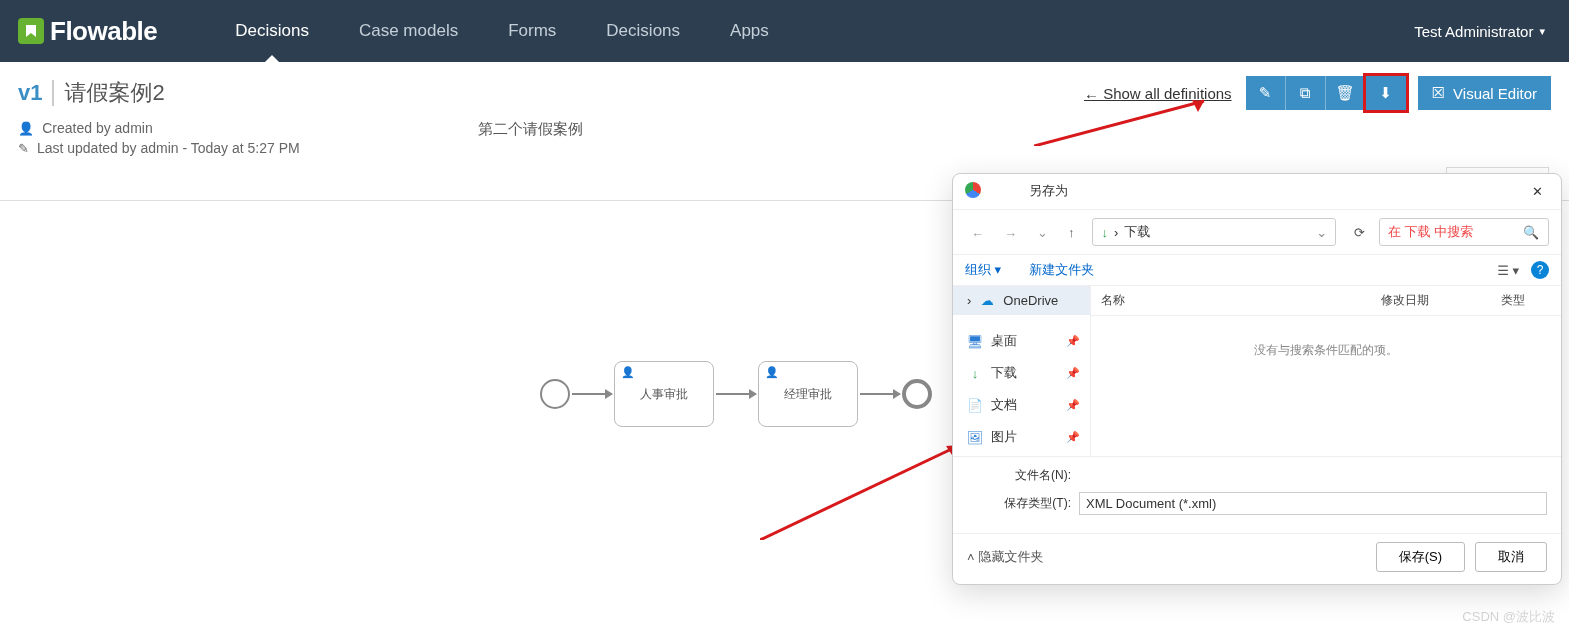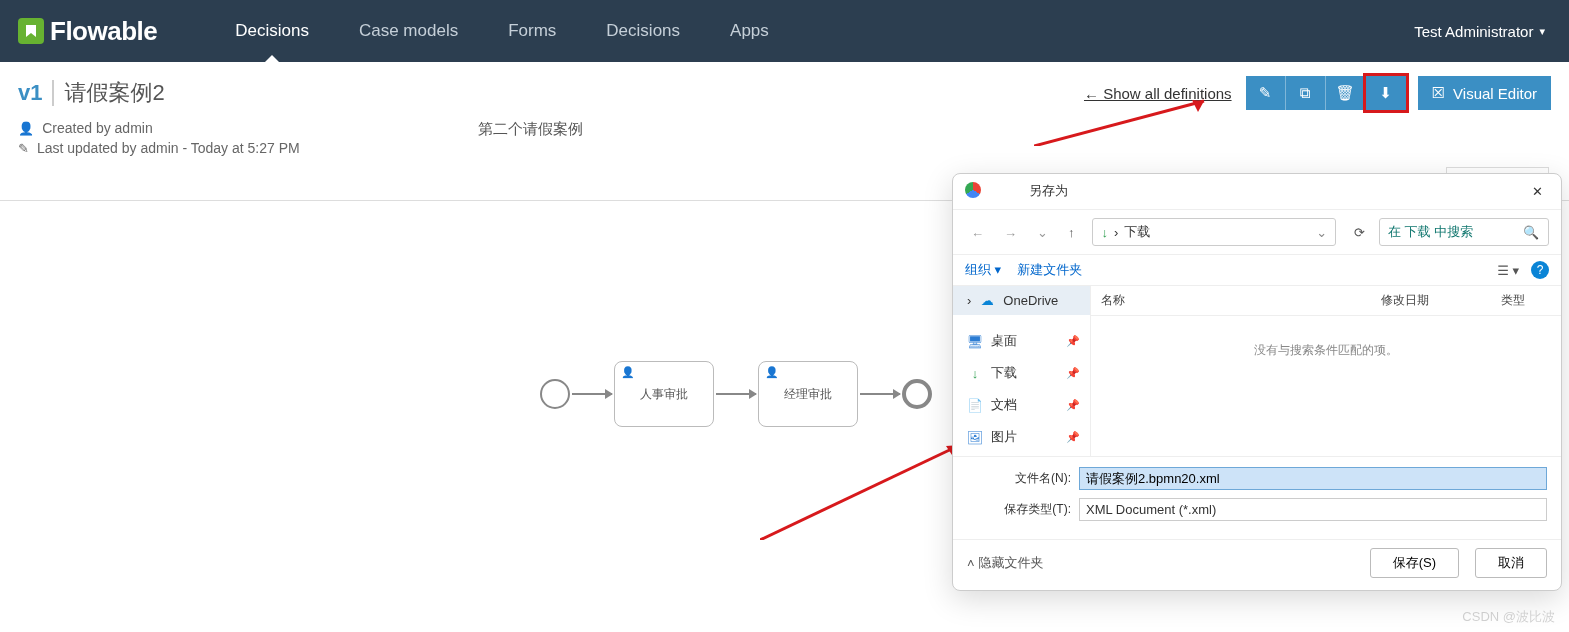--- a/index.html
+++ b/index.html
@@ -61,22 +61,22 @@
 .dlg-title { display:flex; padding:8px 12px; border-bottom:1px solid #eee;gap:40px;}
 .dlg-title .chrome { width:16px; height:16px; border-radius:50%; background:conic-gradient(#ea4335 0 120deg,#4285f4 120deg 240deg,#34a853 240deg 360deg); margin-right:8px;}
 .dlg-title .ttxt { flex:1;}
 .dlg-close { cursor:pointer; padding:2px 6px;}
 .dlg-nav { display:flex; align-items:center; padding:8px 12px; gap:8px; border-bottom:1px solid #eee;}
 .nav-arrow { color:#999; padding:4px 6px; cursor:pointer;}
 .nav-up { color:#555; padding:4px 6px; cursor:pointer;}
 .path-box { flex:1; border:1px solid #ccc; border-radius:3px; padding:4px 8px; display:flex; align-items:center; gap:6px; margin:0 4px;}
 .path-box .dl-icon { color:#2e9e4f; font-weight:bold;}
 .refresh { padding:4px 6px; cursor:pointer; color:#555;}
-.search-box { border:1px solid #ccc; border-radius:3px; padding:4px 8px; width:170px; display:flex; align-items:center; justify-content:space-between; color:#0f766e;}
-.dlg-toolbar { display:flex; align-items:center; padding:6px 12px; border-bottom:1px solid #eee; gap:16px;}
+.search-box { border:1px solid #ccc; border-radius:3px; padding:4px 8px; width:170px; display:flex; align-items:center; justify-content:space-between; color:#ef4444;}
+.dlg-toolbar { display:flex; align-items:center; padding:6px 12px; border-bottom:1px solid #eee; gap:28px;}
 .tb-link { color:#0066cc; cursor:pointer;}
 .tb-right { margin-left:auto; display:flex; align-items:center; gap:12px; color:#555;}
 .tb-view { cursor:pointer;}
 .tb-help { width:18px; height:18px; border-radius:50%; background:#0a84d6; color:#fff; display:flex; align-items:center; justify-content:center; font-size:12px; cursor:pointer;}
 .dlg-body { display:flex; height:170px;}
 .dlg-side { width:138px; border-right:1px solid #eee; overflow-y:auto;}
 .side-item { padding:7px 10px 7px 14px; display:flex; align-items:center; gap:8px; cursor:pointer; color:#333; position:relative;}
 .side-item.sel { background:#e7eef5;}
 .side-item .pin { margin-left:auto; color:#aaa; font-size:11px;}
 .side-item .si-icon { width:16px; display:inline-flex; justify-content:center;}
@@ -87,21 +87,21 @@
 .lh-type { width:50px;}
 .list-empty { text-align:center; color:#888; padding:26px 0; font-size:12px;}
 .dlg-fields { padding:10px 14px; border-top:1px solid #eee;}
 .fld-row { display:flex; align-items:center; margin-bottom:8px; gap:8px;}
 .fld-label { width:104px; text-align:right; font-size:12px;}
 .fld-input { flex:1; border:1px solid #6ea8d8; padding:3px 6px; font-size:13px; background:#fff;}
 .fld-input.sel { background:#cde3f8; color:#000;}
 .fld-select { flex:1; border:1px solid #ccc; padding:3px 6px; font-size:13px; background:#fff;}
 .dlg-footer { display:flex; align-items:center; padding:8px 14px 12px 14px; border-top:1px solid #eee;}
 .hide-folders { color:#555; cursor:pointer; display:flex; align-items:center; gap:4px;}
-.dlg-btns { margin-left:auto; display:flex; gap:16px;}
+.dlg-btns { margin-left:auto; display:flex; gap:10px;}
 .dlg-btn { border:1px solid #bbb; background:#fff; padding:5px 22px; border-radius:3px; cursor:pointer; font-size:13px;}
 
 .watermark { position:absolute; right:14px; bottom:6px; color:rgba(0,0,0,0.18); font-size:13px;}
 </style>
 </head>
 <body>
 
 <div class="navbar">
   <div class="logo">
     <span class="logo-icon">
@@ -267,21 +267,20 @@
         <span class="lh-name">名称</span>
         <span class="lh-date">修改日期</span>
         <span class="lh-type">类型</span>
       </div>
       <div class="list-empty">没有与搜索条件匹配的项。</div>
     </div>
   </div>
   <div class="dlg-fields">
     <div class="fld-row">
       <span class="fld-label">文件名(N):</span>
-      <input class="fld-input sel" value="请假案例2.bpmn20.xml" style="">
     </div>
     <div class="fld-row">
       <span class="fld-label">保存类型(T):</span>
       <div class="fld-select">
         <span>XML Document (*.xml)</span>
       </div>
     </div>
   </div>
   <div class="dlg-footer">
     <span class="hide-folders">

